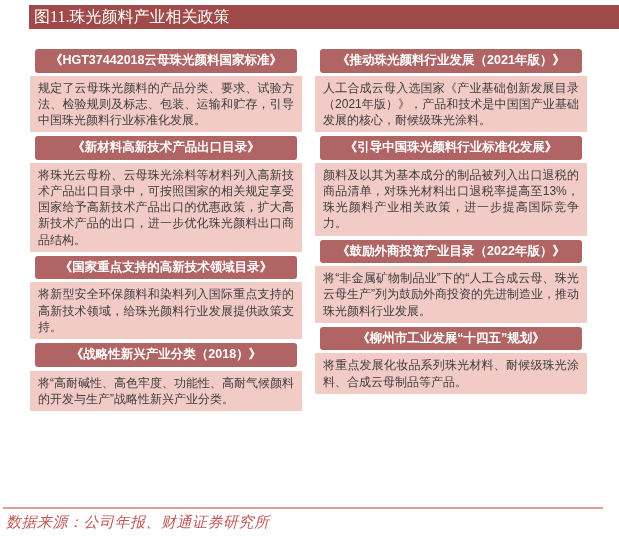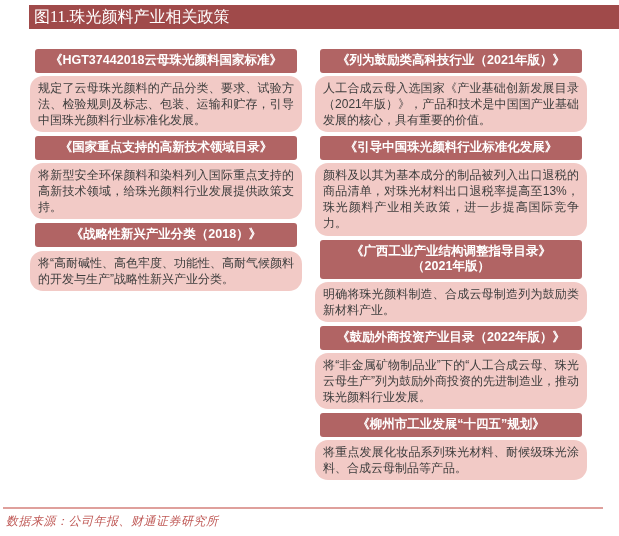--- a/index.html
+++ b/index.html
@@ -33,32 +33,32 @@
     margin:0 5px;
     background:var(--header-bg,#b16464);
     color:var(--header-text,#fff);
     font-weight:bold;font-size:12.5px;line-height:1.25;
     text-align:center;padding:4px 4px;border-radius:3px;
   }
   .card-body{
     background:var(--body-bg,#f2cac6);
     color:var(--body-text,#3d3d3d);
     font-size:12px;line-height:1.35;
-    padding:4px 8px;border-radius:13px;
+    padding:4px 8px;border-radius:1px;
     text-align:justify;
   }
   .divider{
     position:absolute;left:3px;top:507px;width:600px;height:2px;
     background:var(--divider,#dfa09c);
   }
   .source-note{
     position:absolute;left:6px;top:513px;
     font-family:"Liberation Serif","DejaVu Serif",serif;
     font-style:italic;
-    font-size:12px;letter-spacing:0.5px;
+    font-size:15px;letter-spacing:0.5px;
     color:var(--source-text,#bf5855);
     white-space:nowrap;
   }
 </style>
 </head>
 <body>
 
 <div class="page">
 
   <div class="title-bar">
@@ -66,46 +66,43 @@
   </div>
 
   <div class="columns">
 
     <div class="column">
       <div class="card">
         <div class="card-header">《HGT37442018云母珠光颜料国家标准》</div>
         <div class="card-body">规定了云母珠光颜料的产品分类、要求、试验方法、检验规则及标志、包装、运输和贮存，引导中国珠光颜料行业标准化发展。</div>
       </div>
       <div class="card">
+        <div class="card-header">《新材料高新技术产品出口目录》</div>
+        <div class="card-body">将珠光云母粉、云母珠光涂料等材料列入高新技术产品出口目录中，可按照国家的相关规定享受国家给予高新技术产品出口的优惠政策，扩大高新技术产品的出口，进一步优化珠光颜料出口商品结构。</div>
+      </div>
+      <div class="card">
         <div class="card-header">《国家重点支持的高新技术领域目录》</div>
         <div class="card-body">将新型安全环保颜料和染料列入国际重点支持的高新技术领域，给珠光颜料行业发展提供政策支持。</div>
       </div>
       <div class="card">
         <div class="card-header">《战略性新兴产业分类（2018）》</div>
       </div>
       <div class="card">
         <div class="card-body">将“高耐碱性、高色牢度、功能性、高耐气候颜料的开发与生产”战略性新兴产业分类。</div>
       </div>
     </div>
 
     <div class="column">
       <div class="card">
-        <div class="card-header">《列为鼓励类高科技行业（2021年版）》</div>
-        <div class="card-body">人工合成云母入选国家《产业基础创新发展目录（2021年版）》，产品和技术是中国国产业基础发展的核心，具有重要的价值。</div>
+        <div class="card-header">《推动珠光颜料行业发展（2021年版）》</div>
+        <div class="card-body">人工合成云母入选国家《产业基础创新发展目录（2021年版）》，产品和技术是中国国产业基础发展的核心，耐候级珠光涂料。</div>
       </div>
       <div class="card">
         <div class="card-header">《引导中国珠光颜料行业标准化发展》</div>
         <div class="card-body">颜料及以其为基本成分的制品被列入出口退税的商品清单，对珠光材料出口退税率提高至13%，珠光颜料产业相关政策，进一步提高国际竞争力。</div>
-      </div>
-      <div class="card">
-        <div class="card-header">
-          <div>《广西工业产业结构调整指导目录》</div>
-          <div>（2021年版）</div>
-        </div>
-        <div class="card-body">明确将珠光颜料制造、合成云母制造列为鼓励类新材料产业。</div>
       </div>
       <div class="card">
         <div class="card-header">《鼓励外商投资产业目录（2022年版）》</div>
         <div class="card-body">将“非金属矿物制品业”下的“人工合成云母、珠光云母生产”列为鼓励外商投资的先进制造业，推动珠光颜料行业发展。</div>
       </div>
       <div class="card">
         <div class="card-header">《柳州市工业发展“十四五”规划》</div>
         <div class="card-body">将重点发展化妆品系列珠光材料、耐候级珠光涂料、合成云母制品等产品。</div>
       </div>
     </div>

